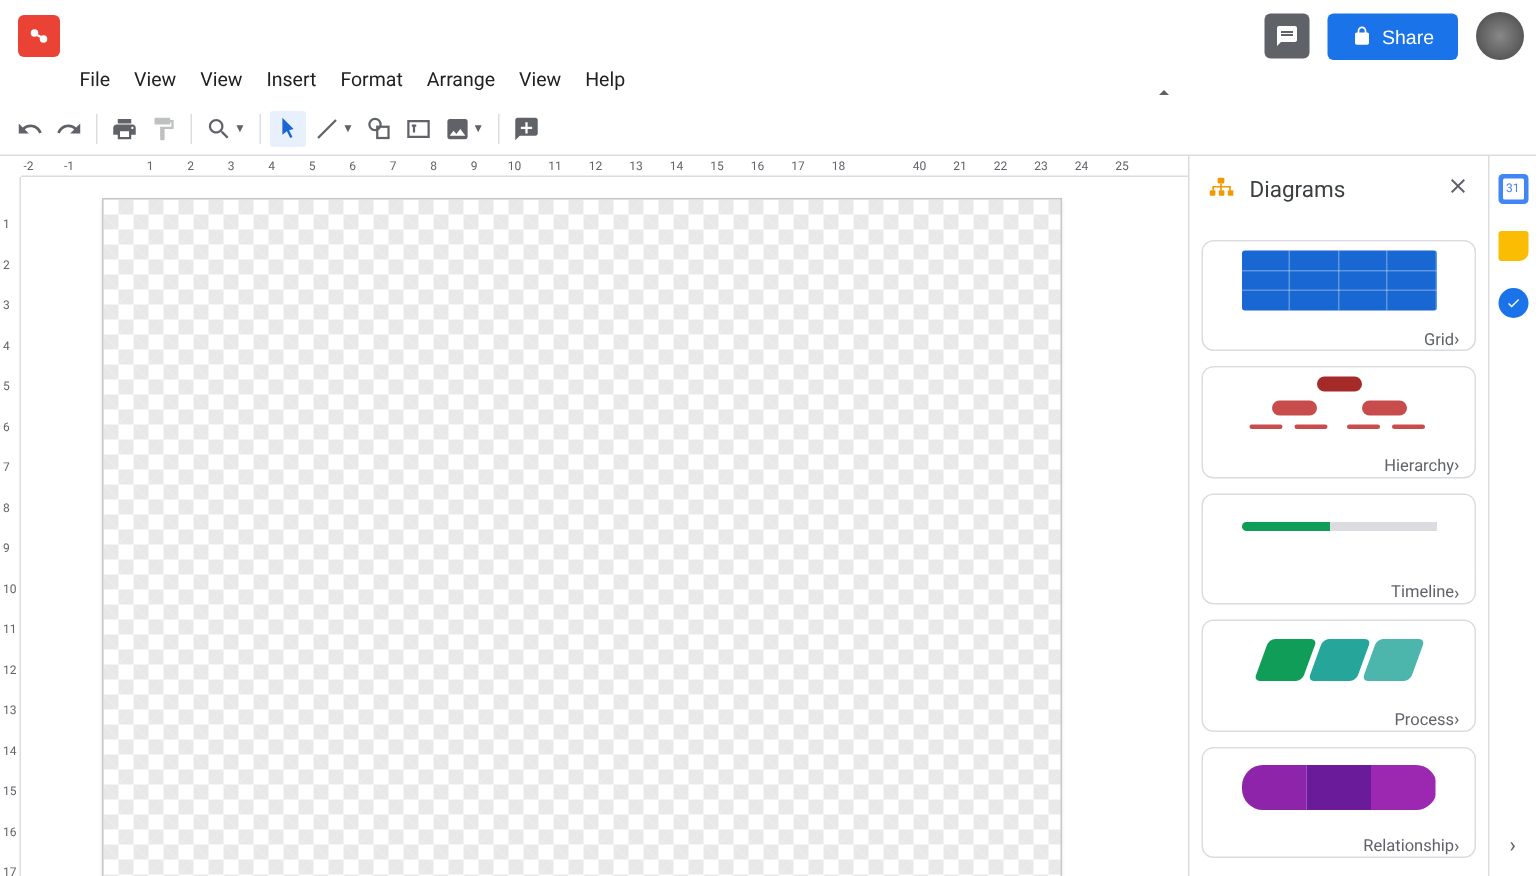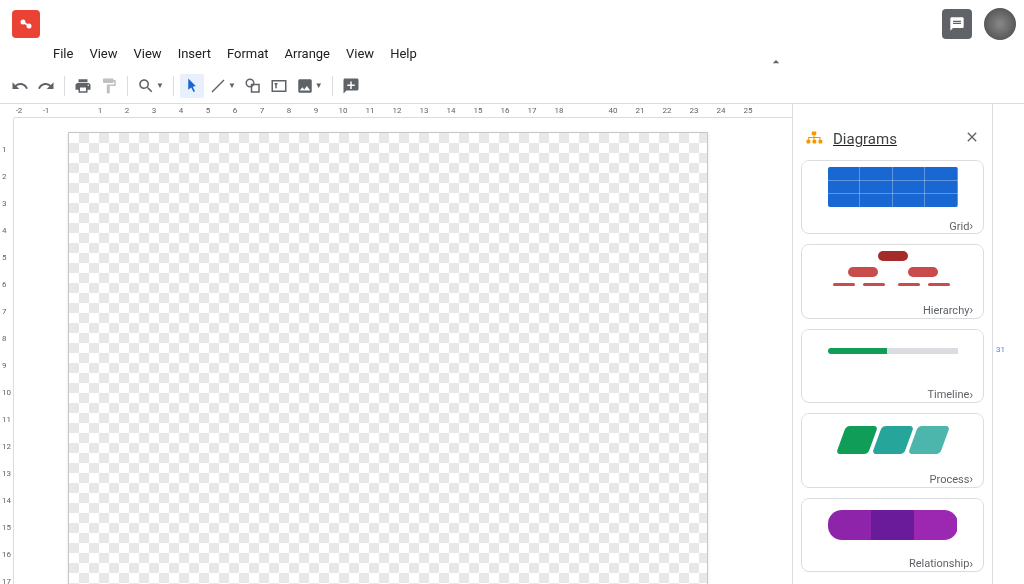--- a/index.html
+++ b/index.html
@@ -178,24 +178,23 @@
     .sidepanel {
       width: 200px;
       border-left: 1px solid #dadce0;
       display: flex;
       flex-direction: column;
       background: #fff;
     }
     .sidepanel-header {
       height: 44px;
       display: flex;
-      align-items: flex-end;
+      align-items: center;
       padding: 0 12px;
       gap: 10px;
-      text-decoration: underline;
     }
     .sidepanel-title {
       font-size: 15px;
       color: #3c4043;
       flex: 1;
     }
     .close-icon {
       color: #5f6368;
       cursor: pointer;
     }
@@ -227,21 +226,21 @@
       color: #5f6368;
       display: flex;
       justify-content: flex-end;
       align-items: center;
     }
     .chevron { color: #5f6368; font-size: 12px; }
     .right-rail {
       width: 32px;
       border-left: 1px solid #dadce0;
       display: flex;
-      flex-direction: row;
+      flex-direction: column;
       align-items: center;
       gap: 18px;
       padding-top: 12px;
     }
     .rail-icon {
       width: 20px;
       height: 20px;
       border-radius: 3px;
       cursor: pointer;
     }
@@ -277,20 +276,26 @@
           <line x1="6" y1="7" x2="10" y2="9" stroke="#fff" stroke-width="1.5"></line>
         </svg>
     </div>
   </div>
   <div class="header-right">
     <div class="comments-btn">
       <svg width="16" height="16" viewBox="0 0 24 24" fill="#fff">
           <path d="M20 2H4c-1.1 0-2 .9-2 2v18l4-4h14c1.1 0 2-.9 2-2V4c0-1.1-.9-2-2-2zm-2 10H6V10h12v2zm0-3H6V7h12v2z"></path>
         </svg>
     </div>
+    <button class="share-btn">
+      <svg width="14" height="14" viewBox="0 0 24 24" fill="#fff">
+          <path d="M18 8h-1V6c0-2.76-2.24-5-5-5S7 3.24 7 6v2H6c-1.1 0-2 .9-2 2v10c0 1.1.9 2 2 2h12c1.1 0 2-.9 2-2V10c0-1.1-.9-2-2-2zM9 6c0-1.66 1.34-3 3-3s3 1.34 3 3v2H9V6z"></path>
+        </svg>
+      <span>Share</span>
+    </button>
     <div class="avatar"></div>
   </div>
 </div>
 
 <div class="menubar">
   <span>File</span>
   <span>View</span>
   <span>View</span>
   <span>Insert</span>
   <span>Format</span>

